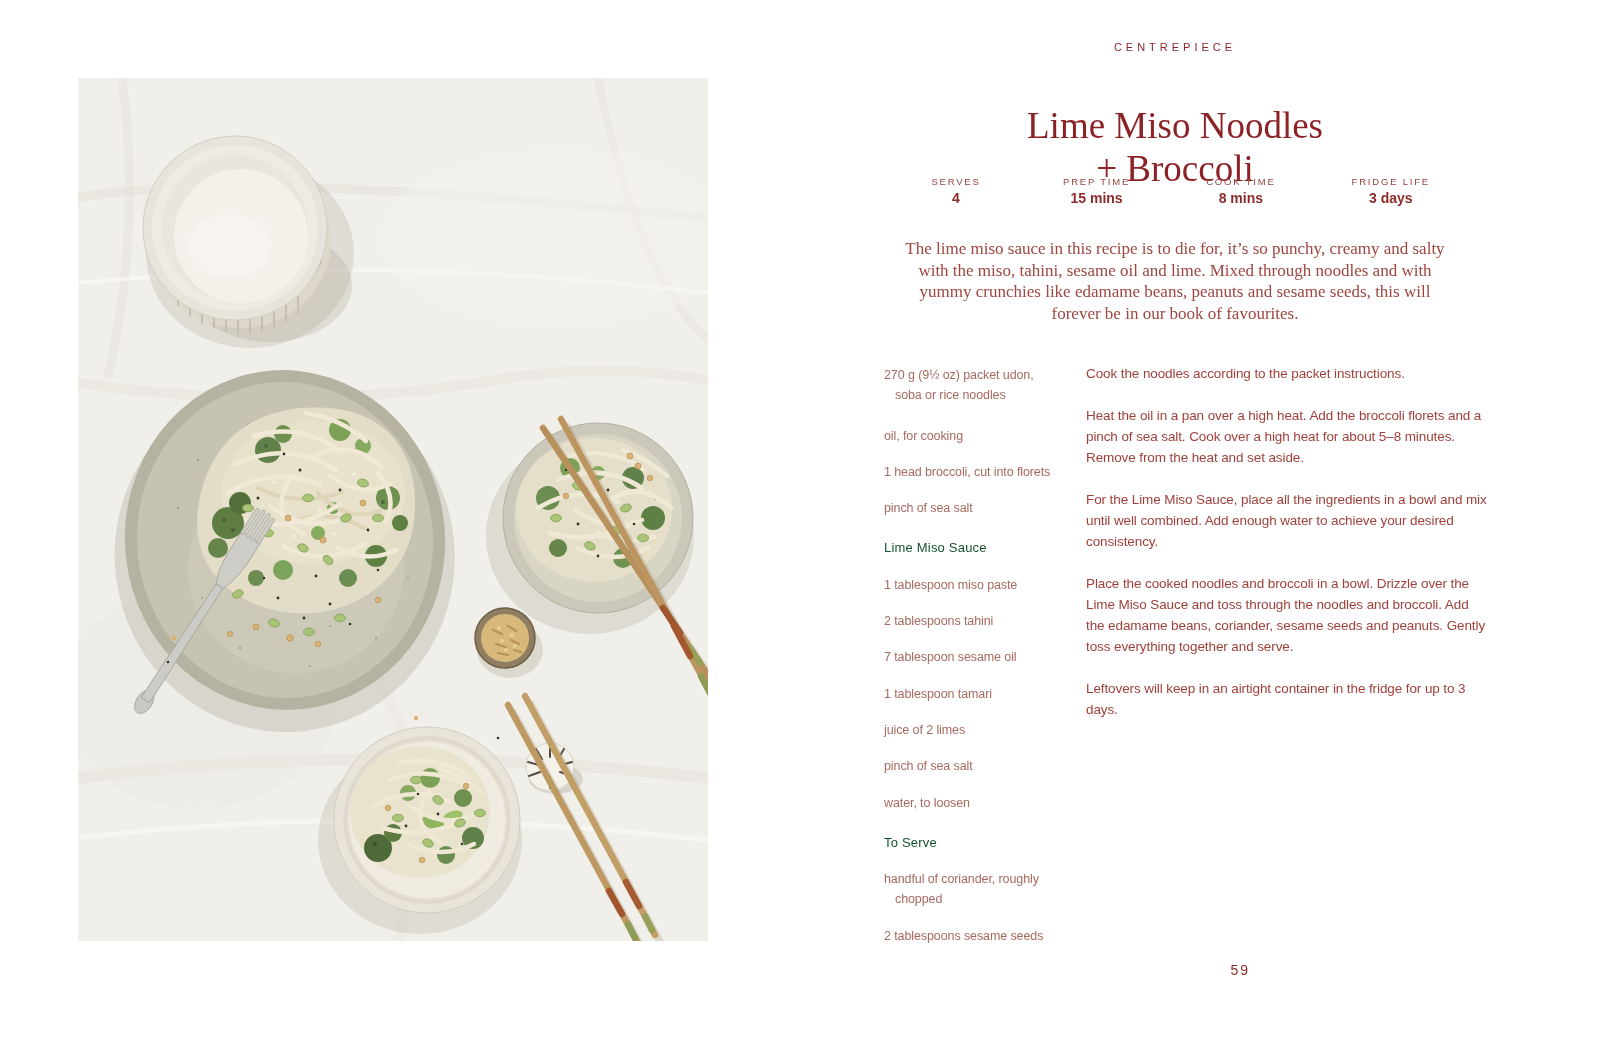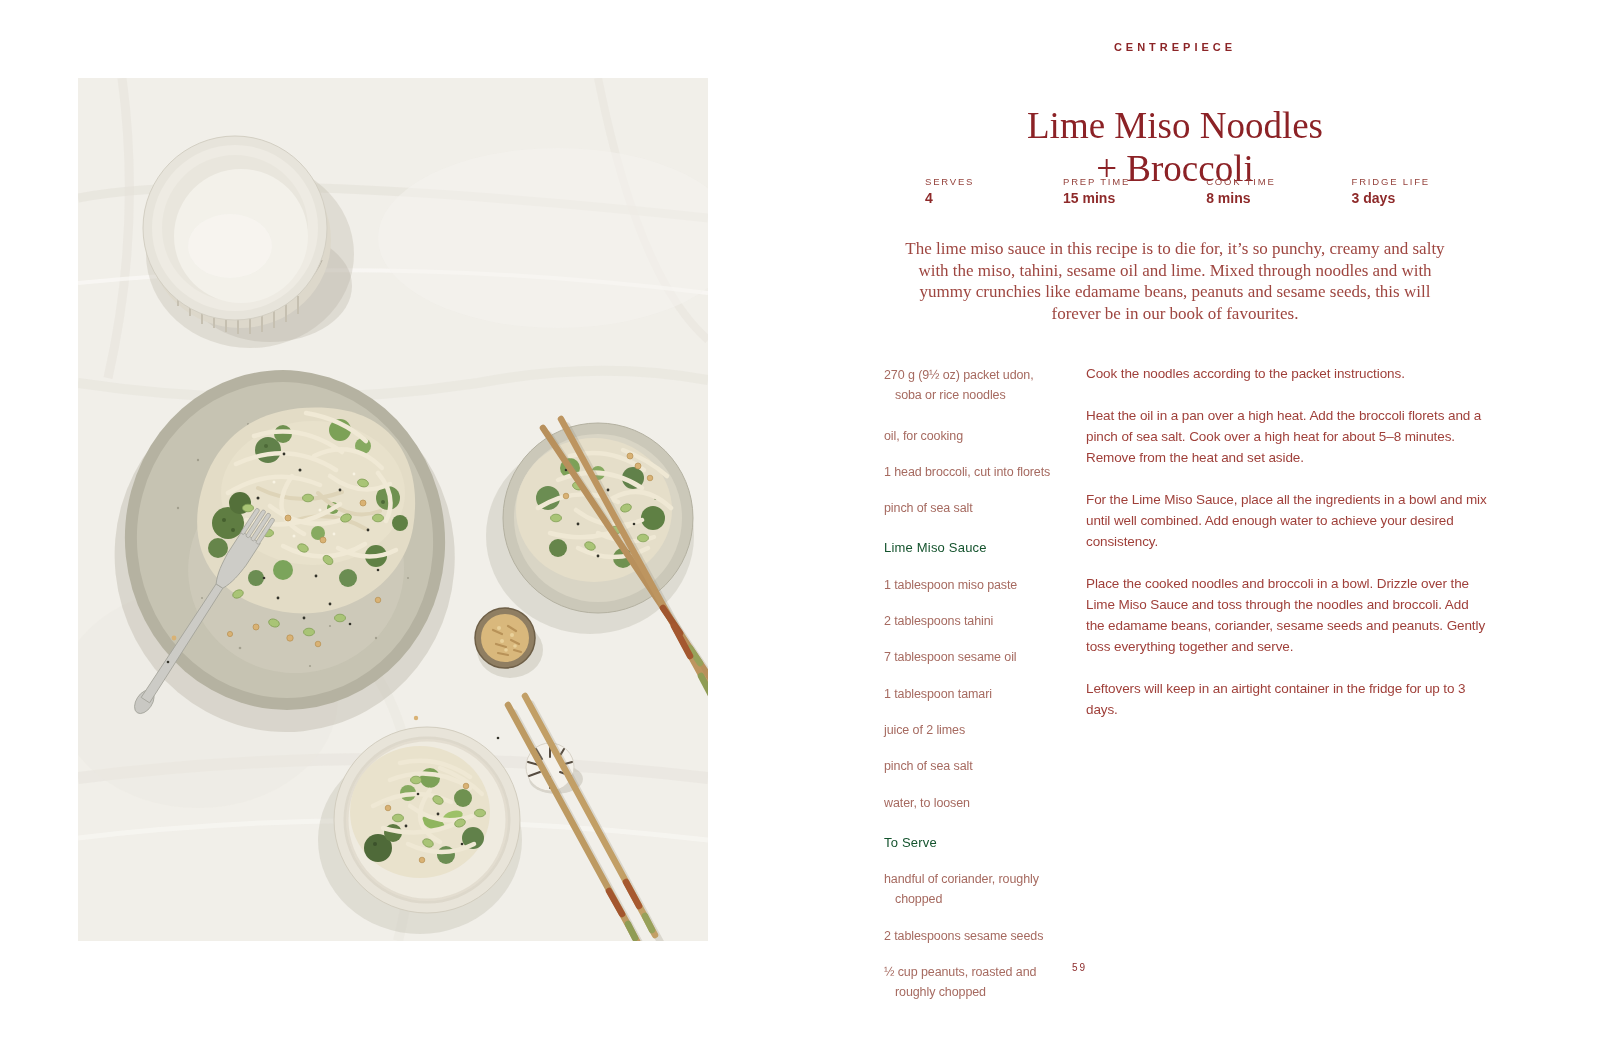--- a/index.html
+++ b/index.html
@@ -5,32 +5,32 @@
   html,body{margin:0;padding:0}
   body{
     width:1600px;height:1039px;position:relative;overflow:hidden;
     background:#ffffff;font-family:"Liberation Sans",sans-serif;
   }
   .photo{position:absolute;left:78px;top:78px;width:630px;height:863px;}
   .photo svg{display:block}
 
   .kicker{
     position:absolute;left:900px;top:41px;width:550px;text-align:center;
-    font-size:11px;letter-spacing:4px;color:#8c2527;font-weight:700;
+    font-size:11px;letter-spacing:4px;color:#8c2527;font-weight:400;
   }
   .title{
     position:absolute;left:870px;top:79px;width:610px;text-align:center;
     font-family:"Liberation Serif",serif;font-weight:400;
     font-size:37px;line-height:43px;color:#8c2226;
   }
   .meta{
     position:absolute;left:925px;top:176px;width:505px;
     display:flex;justify-content:space-between;
   }
-  .meta .cell{text-align:left;min-width:62px}
+  .meta .cell{text-align:center;min-width:62px}
   .meta .label{font-size:9.5px;letter-spacing:1.8px;color:#95423c;margin:0;font-weight:400}
   .meta .value{font-size:14px;font-weight:700;color:#8e2a2a;margin:3px 0 0}
 
   .intro{
     position:absolute;left:902px;top:221px;width:546px;text-align:center;
     font-family:"Liberation Serif",serif;font-size:17px;line-height:21.5px;color:#9e4640;
   }
 
   .ing-col{
     position:absolute;left:868px;top:349px;width:208px;
@@ -41,22 +41,22 @@
   .ing{padding-left:11px;text-indent:-11px}
   .ing-head{font-weight:400;color:#14532d;font-size:13px;letter-spacing:.2px}
 
   .method{
     position:absolute;left:1086px;top:363px;width:404px;
     font-size:13.5px;line-height:21px;color:#9f3f39;letter-spacing:-0.1px;
   }
   .method p{margin:0 0 21px}
 
   .pageno{
-    position:absolute;left:1072px;top:962px;width:150px;text-align:left;
-    font-size:10px;letter-spacing:2px;color:#8c2a2b;
+    position:absolute;left:1100px;top:962px;width:150px;text-align:right;
+    font-size:14px;letter-spacing:2px;color:#8c2a2b;
   }
 </style>
 </head>
 <body>
 
 <div class="photo">
 <svg width="630" height="863" viewBox="0 0 630 863" xmlns="http://www.w3.org/2000/svg">
 
   <rect x="0" y="0" width="630" height="863" fill="#f1efe9"></rect>
   <path d="M0,120 Q160,90 630,140" stroke="#e4e1d9" stroke-width="9" fill="none" opacity=".6"></path>
@@ -428,21 +428,20 @@
     <p class="ing">7 tablespoon sesame oil</p>
     <p class="ing">1 tablespoon tamari</p>
     <p class="ing">juice of 2 limes</p>
     <p class="ing">pinch of sea salt</p>
     <p class="ing">water, to loosen</p>
   </div>
   <div class="ing-group">
     <p class="ing-head">To Serve</p>
     <p class="ing">handful of coriander, roughly chopped</p>
     <p class="ing">2 tablespoons sesame seeds</p>
-    <p class="ing">½ cup peanuts, roasted and roughly chopped</p>
   </div>
 </div>
 
 <div class="method">
   <p>Cook the noodles according to the packet instructions.</p>
   <p>Heat the oil in a pan over a high heat. Add the broccoli florets and a pinch of sea salt. Cook over a high heat for about 5–8 minutes. Remove from the heat and set aside.</p>
   <p>For the Lime Miso Sauce, place all the ingredients in a bowl and mix until well combined. Add enough water to achieve your desired consistency.</p>
   <p>Place the cooked noodles and broccoli in a bowl. Drizzle over the Lime Miso Sauce and toss through the noodles and broccoli. Add the edamame beans, coriander, sesame seeds and peanuts. Gently toss everything together and serve.</p>
   <p>Leftovers will keep in an airtight container in the fridge for up to 3 days.</p>
 </div>

